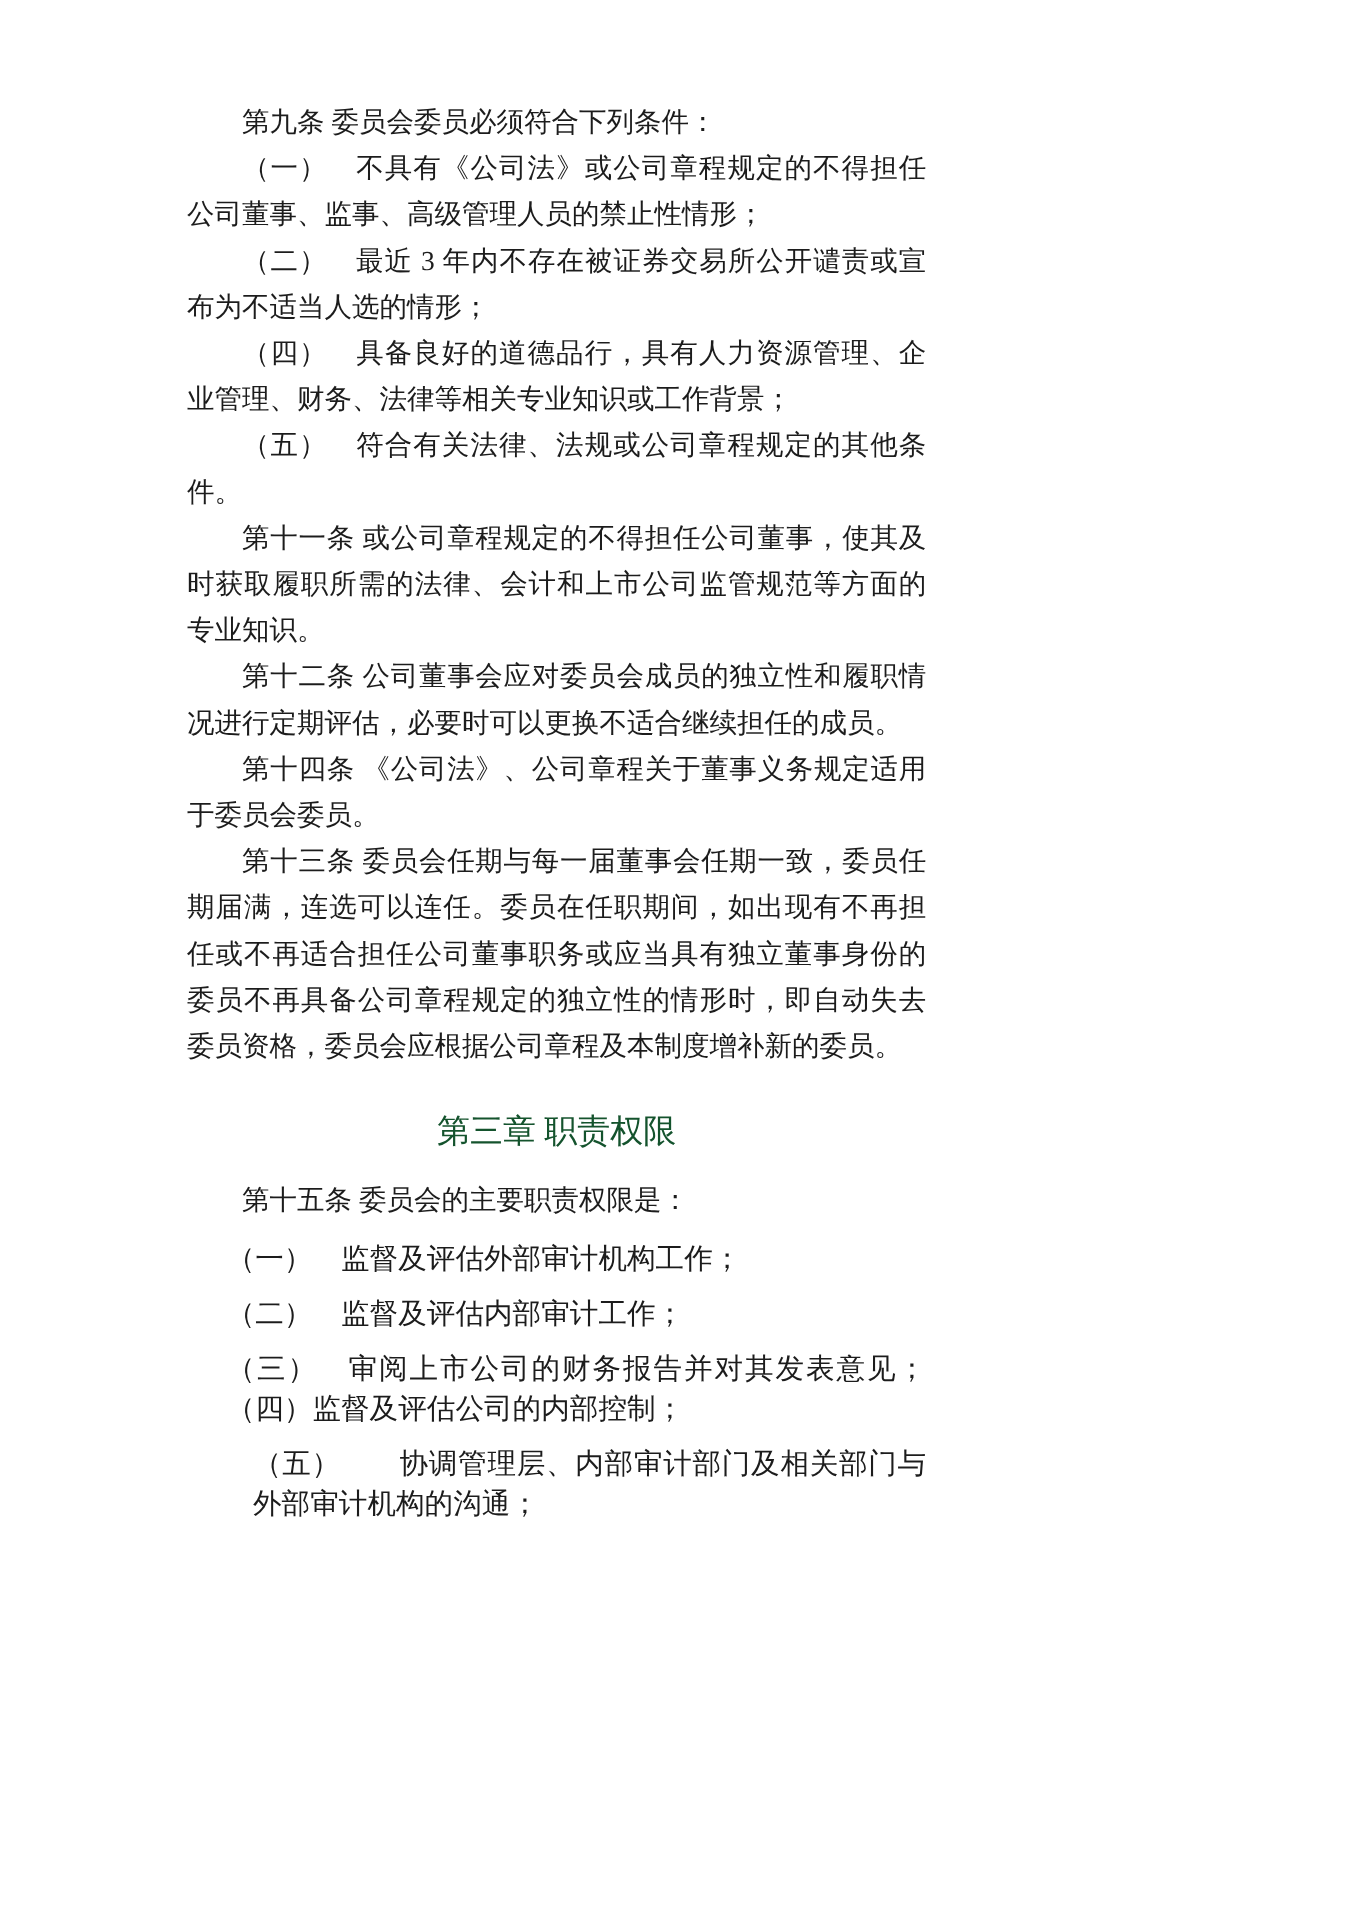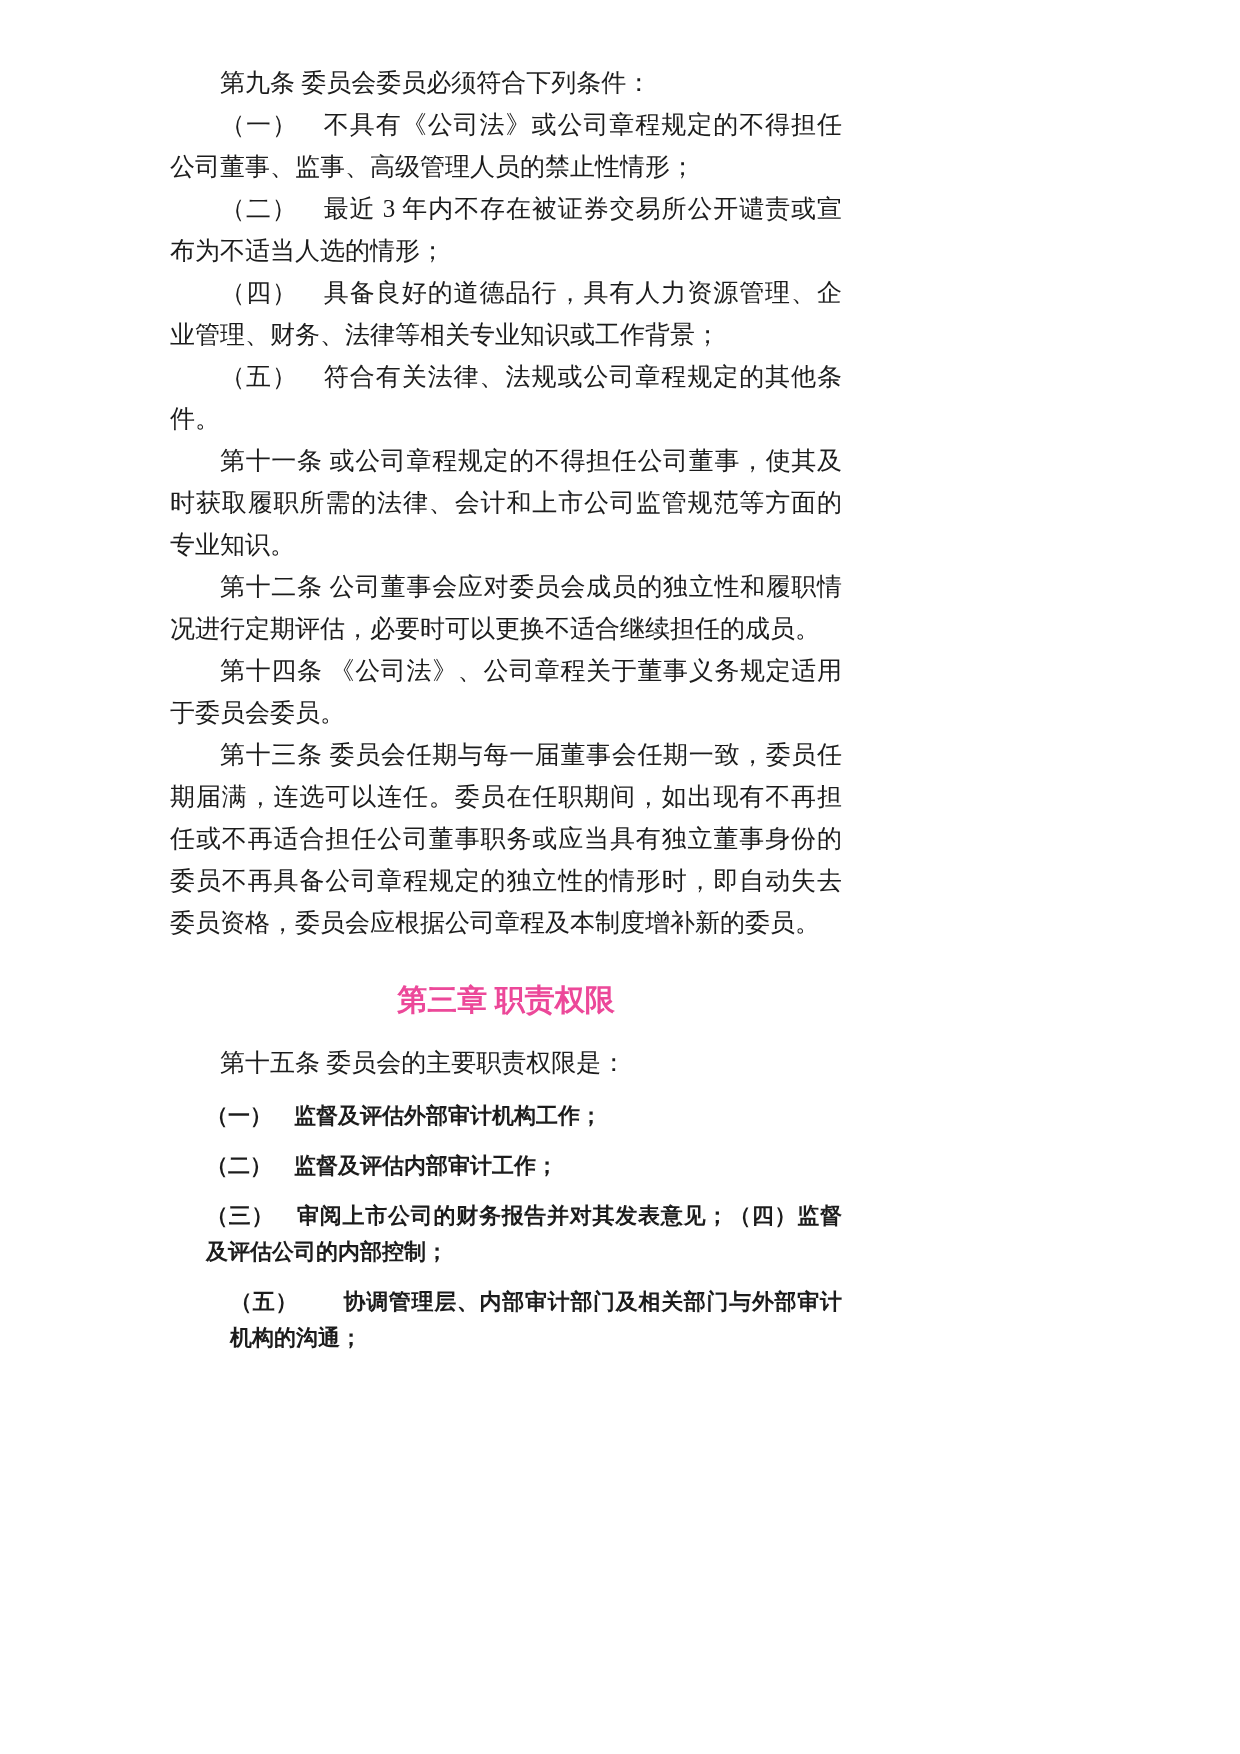--- a/index.html
+++ b/index.html
@@ -8,47 +8,46 @@
       width: 1240px;
       min-height: 1754px;
       margin: 0 auto;
       font-family: "Liberation Serif", "DejaVu Serif", serif;
       color: #1c1c1c;
       background: #ffffff;
     }
     .page {
       width: 1012px;
       min-height: 1754px;
-      padding: 62px 170px 60px 170px;
+      padding: 91px 170px 60px 170px;
       background: #ffffff;
     }
     .para {
       font-size: 25px;
       line-height: 42px;
       text-align: justify;
       text-justify: inter-ideograph;
       text-indent: 2em;
       color: #1c1c1c;
     }
     .chapter {
       font-size: 30px;
-      font-weight: 700;
+      font-weight: 400;
       text-align: center;
-      color: #ec4899;
+      color: #14532d;
       margin: 34px 0 20px 0;
       line-height: 44px;
     }
     .duty {
-      font-size: 22px;
+      font-size: 26px;
       line-height: 36px;
       text-align: justify;
       text-justify: inter-ideograph;
       margin: 14px 0 14px 36px;
       color: #1c1c1c;
-      font-weight: bold;
     }
     .duty.wide-gap { margin-left: 60px; }
   </style>
 </head>
 <body>
 
 <div class="page">
   <p class="para">第九条 委员会委员必须符合下列条件：</p>
   <p class="para">（一）　不具有《公司法》或公司章程规定的不得担任公司董事、监事、高级管理人员的禁止性情形；</p>
   <p class="para">（二）　最近 3 年内不存在被证券交易所公开谴责或宣布为不适当人选的情形；</p>

